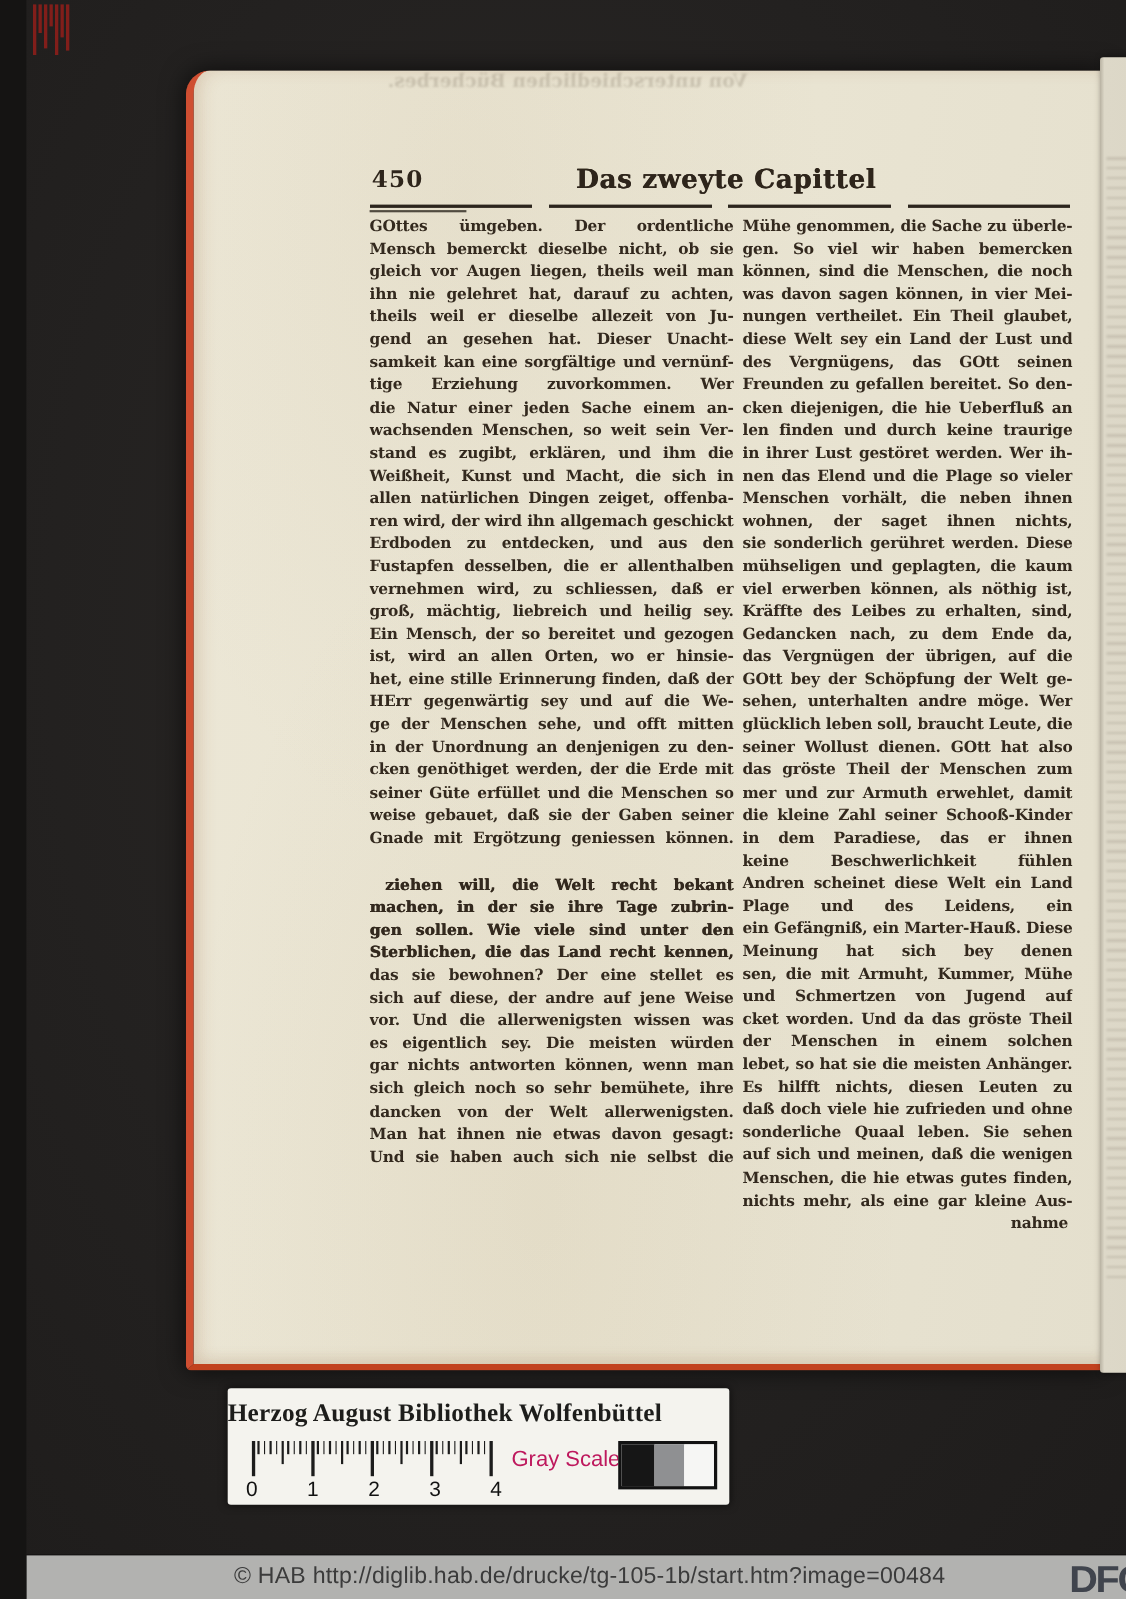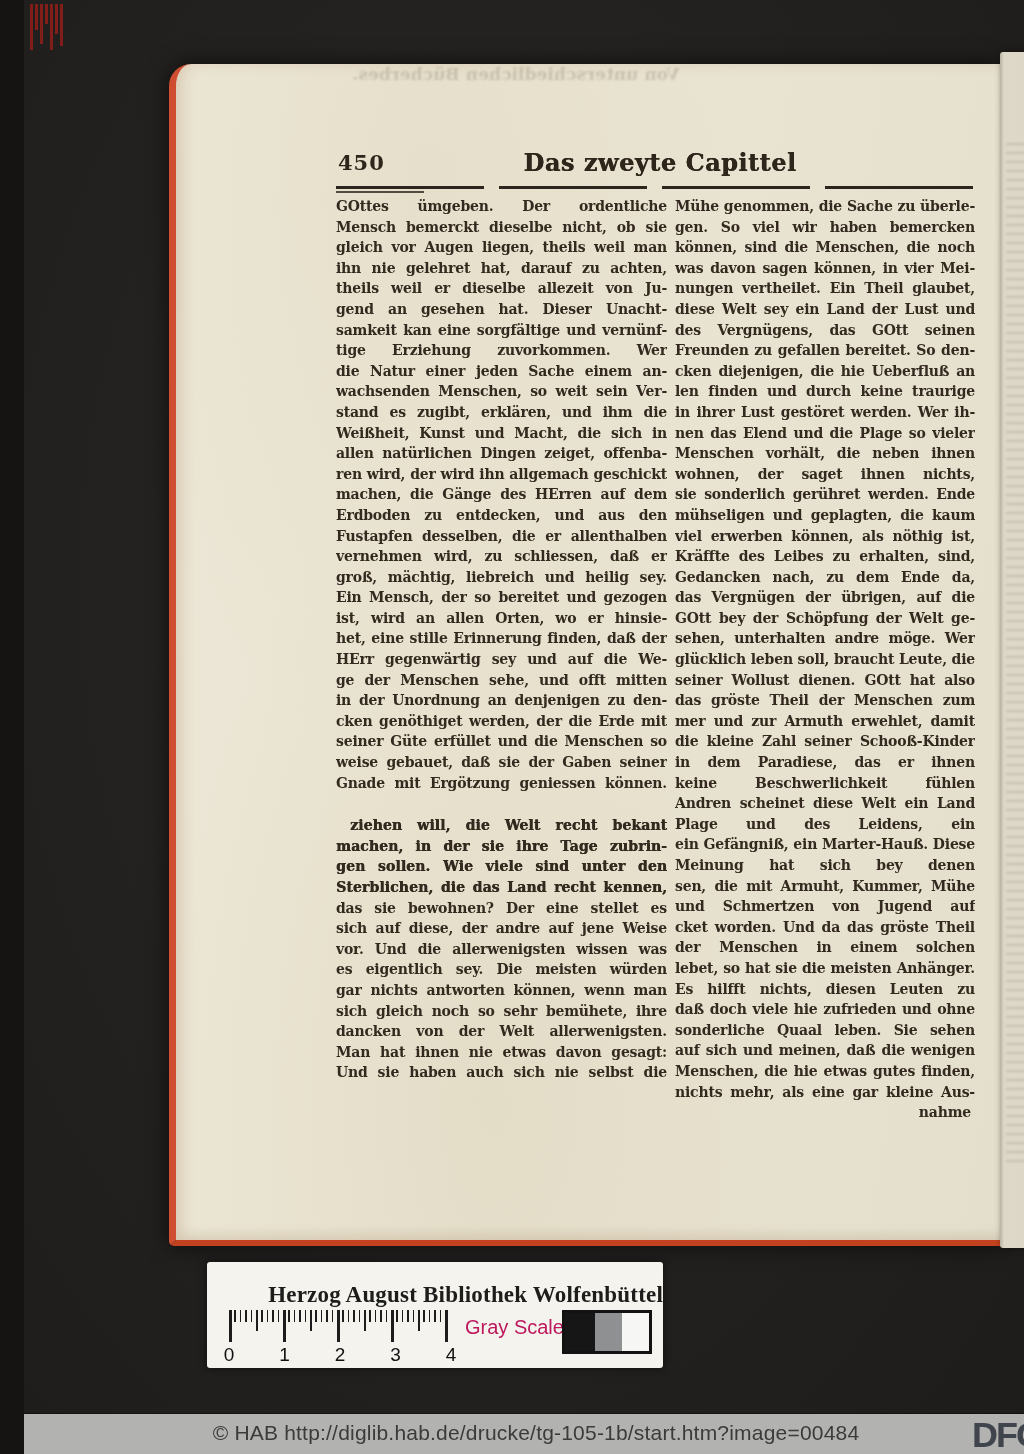--- a/index.html
+++ b/index.html
@@ -51,21 +51,21 @@
   .redcode i{display:block;width:3px;background:#b5231f;}
   .redcode i:nth-child(1){height:46px}.redcode i:nth-child(2){height:26px}
   .redcode i:nth-child(3){height:40px}.redcode i:nth-child(4){height:20px}
   .redcode i:nth-child(5){height:46px}.redcode i:nth-child(6){height:30px}
   .redcode i:nth-child(7){height:42px}
   #code-top{left:6px;top:4px;opacity:.8;filter:brightness(.85);}
 
   
   #label-card{position:absolute;left:183px;top:1262px;width:456px;height:106px;background:#f4f3ee;
      border-radius:3px;box-shadow:0 0 8px rgba(0,0,0,.6);}
-  .card-title{position:absolute;left:0;top:20px;width:100%;text-align:right;font-family:"Liberation Serif",serif;
+  .card-title{position:absolute;left:0;top:10px;width:100%;text-align:left;font-family:"Liberation Serif",serif;
      font-weight:bold;font-size:23px;color:#1d1d1b;letter-spacing:.2px;}
   #ruler{position:absolute;left:22px;top:48px;width:222px;height:34px;}
   #ruler .tick{position:absolute;top:0;width:2px;background:#1c1c1c;}
   #ruler .tick.cm{height:32px;width:2.5px;}
   #ruler .tick.half{height:21px;}
   #ruler .tick.mm{height:12px;width:1.5px;}
   #ruler-numbers{position:absolute;left:14px;top:82px;width:238px;display:flex;justify-content:space-between;
      font-family:"Liberation Sans",sans-serif;font-size:19px;color:#111;}
   #ruler-numbers span{width:16px;text-align:center;}
   .grayscale-label{position:absolute;left:258px;top:54px;font-family:"Liberation Sans",sans-serif;
@@ -119,21 +119,20 @@
           <div class="tline">theils weil er dieselbe allezeit von Ju-</div>
           <div class="tline">gend an gesehen hat.   Dieser Unacht-</div>
           <div class="tline">samkeit kan eine sorgfältige und vernünf-</div>
           <div class="tline">tige Erziehung zuvorkommen.      Wer</div>
           <div class="tline">die Natur einer jeden Sache einem an-</div>
           <div class="tline">wachsenden Menschen, so weit sein Ver-</div>
           <div class="tline">stand es zugibt, erklären, und ihm die</div>
           <div class="tline">Weißheit, Kunst und Macht, die sich in</div>
           <div class="tline">allen natürlichen Dingen zeiget, offenba-</div>
           <div class="tline">ren wird, der wird ihn allgemach geschickt</div>
-          <div class="tline">machen, die Gänge des HErren auf dem</div>
           <div class="tline">Erdboden zu entdecken, und aus den</div>
           <div class="tline">Fustapfen desselben, die er allenthalben</div>
           <div class="tline">vernehmen wird, zu schliessen, daß er</div>
           <div class="tline">groß, mächtig, liebreich und heilig sey.</div>
           <div class="tline">Ein Mensch, der so bereitet und gezogen</div>
           <div class="tline">ist, wird an allen Orten, wo er hinsie-</div>
           <div class="tline">het, eine stille Erinnerung finden, daß der</div>
           <div class="tline">HErr gegenwärtig sey und auf die We-</div>
           <div class="tline">ge der Menschen sehe, und offt mitten</div>
           <div class="tline">in der Unordnung an denjenigen zu den-</div>
@@ -168,21 +167,21 @@
           <div class="tline">nungen vertheilet.   Ein Theil glaubet,</div>
           <div class="tline">diese Welt sey ein Land der Lust und</div>
           <div class="tline">des Vergnügens, das GOtt seinen</div>
           <div class="tline">Freunden zu gefallen bereitet.   So den-</div>
           <div class="tline">cken diejenigen, die hie Ueberfluß an al-</div>
           <div class="tline">len finden und durch keine traurige Fälle</div>
           <div class="tline">in ihrer Lust gestöret werden.    Wer ih-</div>
           <div class="tline">nen das Elend und die Plage so vieler</div>
           <div class="tline">Menschen vorhält, die neben ihnen</div>
           <div class="tline">wohnen, der saget ihnen nichts, wodurch</div>
-          <div class="tline">sie sonderlich gerühret werden.    Ende</div>
+          <div class="tline">sie sonderlich gerühret werden.    Diese</div>
           <div class="tline">mühseligen und geplagten, die kaum so</div>
           <div class="tline">viel erwerben können, als nöthig ist, die</div>
           <div class="tline">Kräffte des Leibes zu erhalten, sind, ihren</div>
           <div class="tline">Gedancken nach, zu dem Ende da, damit</div>
           <div class="tline">das Vergnügen der übrigen, auf die</div>
           <div class="tline">GOtt bey der Schöpfung der Welt ge-</div>
           <div class="tline">sehen, unterhalten andre möge.   Wer</div>
           <div class="tline">glücklich leben soll, braucht Leute, die</div>
           <div class="tline">seiner Wollust dienen.   GOtt hat also</div>
           <div class="tline">das gröste Theil der Menschen zum Jam-</div>

